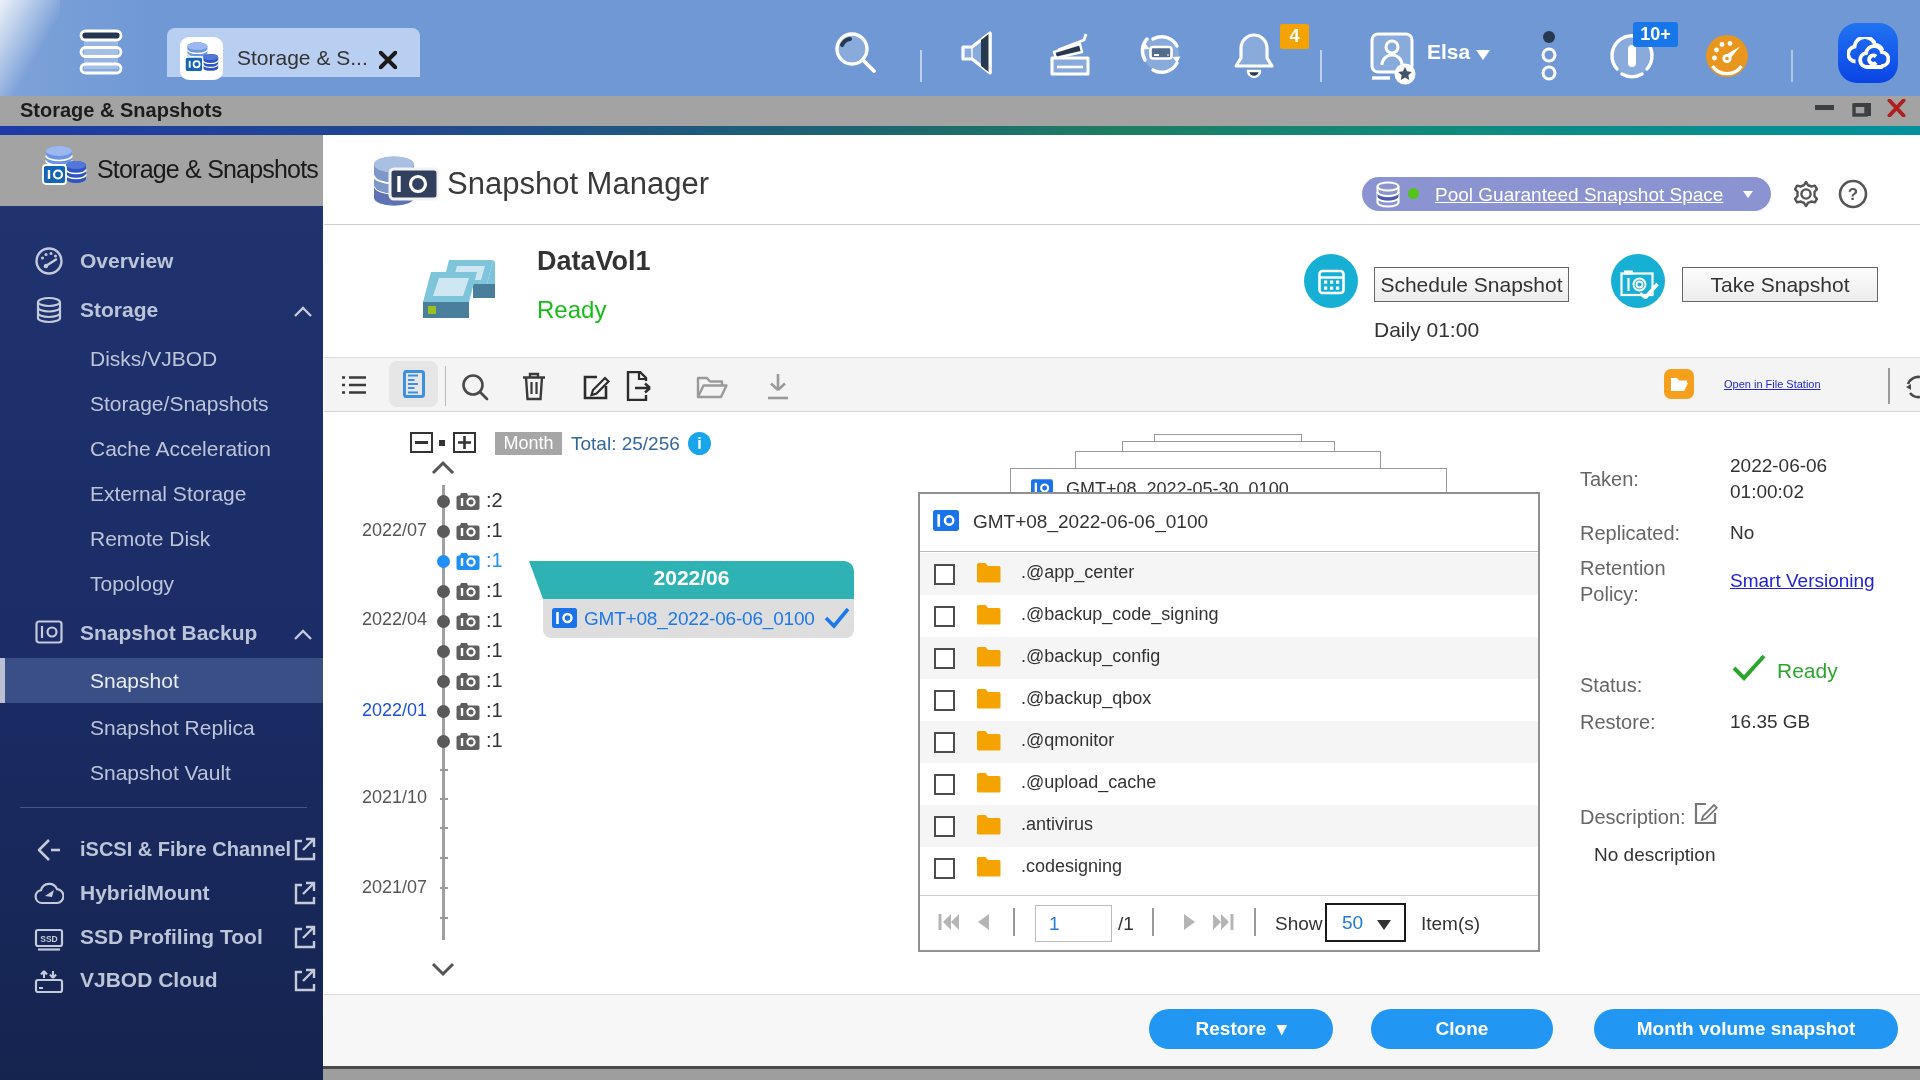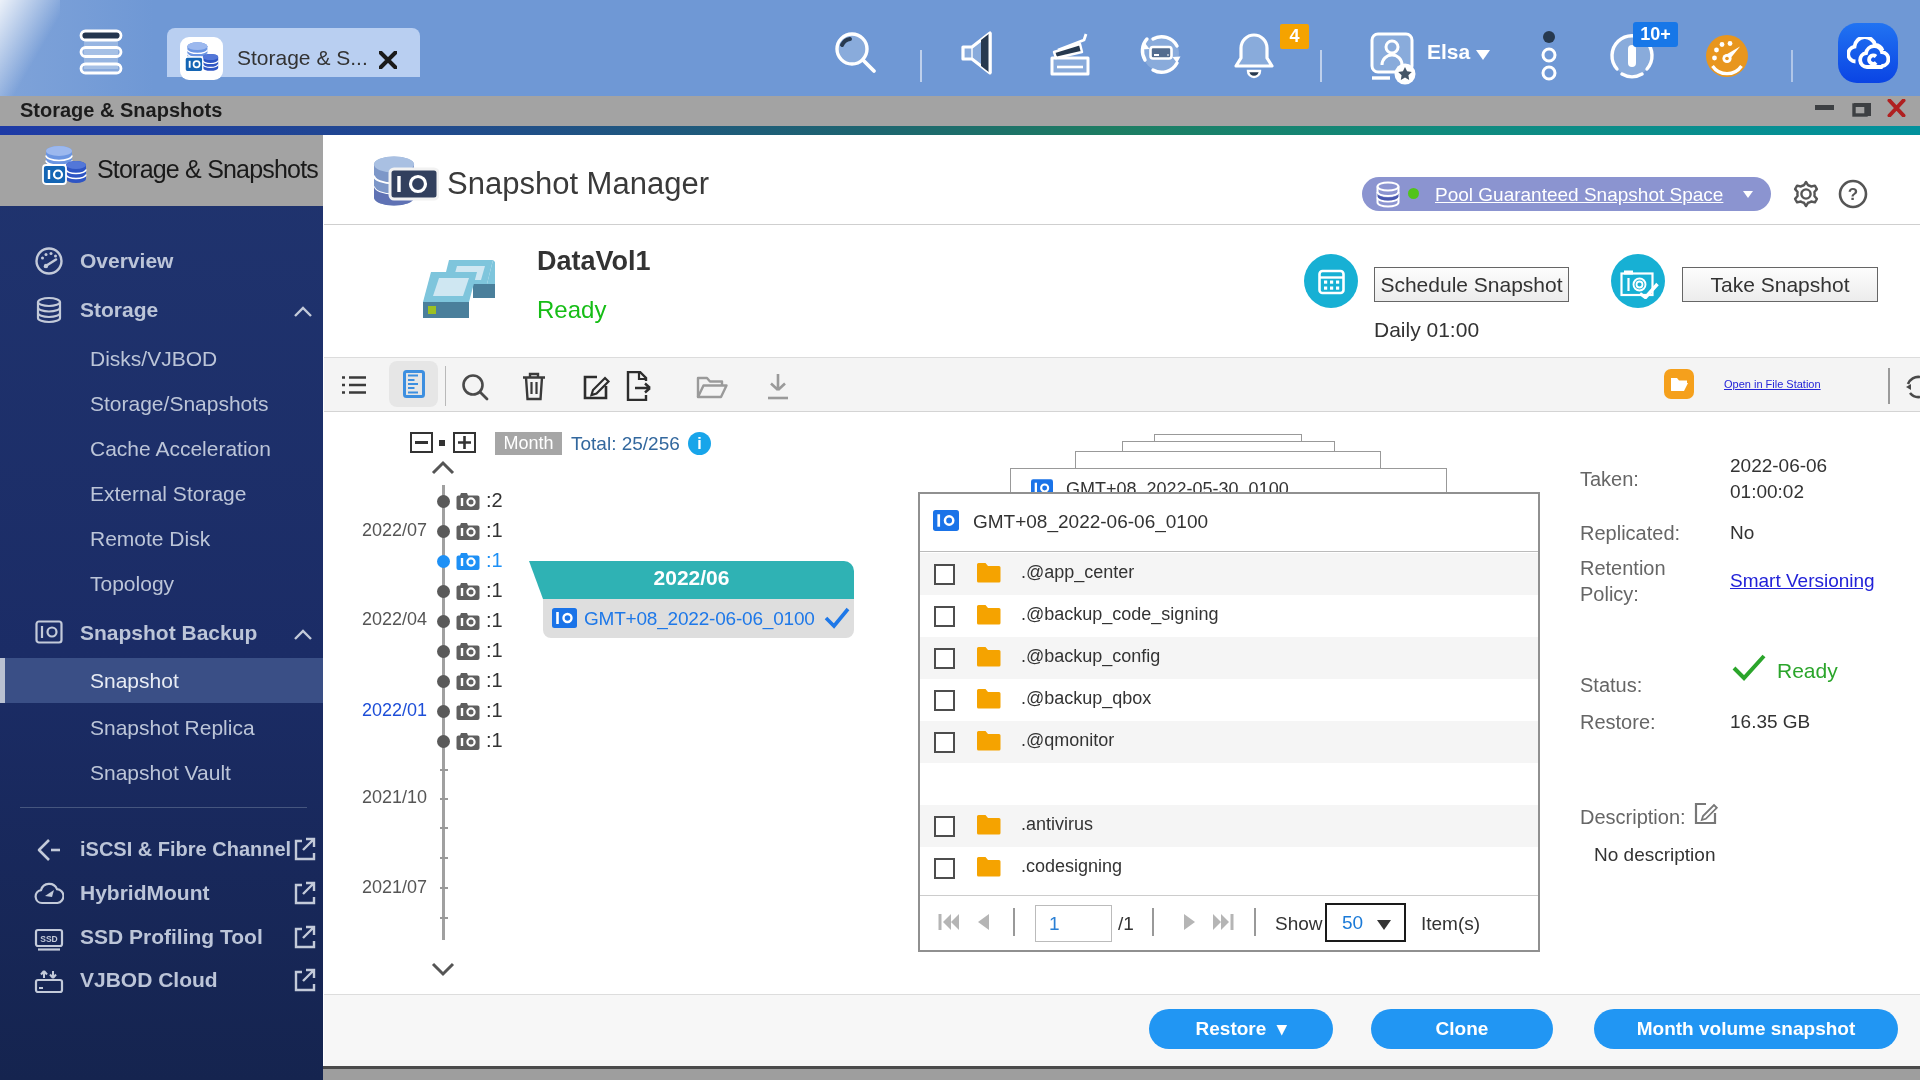--- a/index.html
+++ b/index.html
@@ -587,20 +587,27 @@
     </svg>
     <div class="rtxt">.@backup_qbox</div>
   </div>
   <div class="row rowg" style="top:721px;">
     <div class="cb"></div>
     <svg class="abs" style="left:56px;top:9px" width="25" height="21" viewBox="0 0 25 21">
       <path d="M1 19 V2.5 a1.5 1.5 0 0 1 1.5 -1.5 h7 l2.5 3 h11 a1.5 1.5 0 0 1 1.5 1.5 V19 a1.5 1.5 0 0 1 -1.5 1.5 h-20.5 a1.5 1.5 0 0 1 -1.5 -1.5 z" fill="#f5a300"></path>
     </svg>
     <div class="rtxt">.@qmonitor</div>
   </div>
+  <div class="row" style="top:763px;">
+    <div class="cb"></div>
+    <svg class="abs" style="left:56px;top:9px" width="25" height="21" viewBox="0 0 25 21">
+      <path d="M1 19 V2.5 a1.5 1.5 0 0 1 1.5 -1.5 h7 l2.5 3 h11 a1.5 1.5 0 0 1 1.5 1.5 V19 a1.5 1.5 0 0 1 -1.5 1.5 h-20.5 a1.5 1.5 0 0 1 -1.5 -1.5 z" fill="#f5a300"></path>
+    </svg>
+    <div class="rtxt">.@upload_cache</div>
+  </div>
   <div class="row rowg" style="top:805px;">
     <div class="cb"></div>
     <svg class="abs" style="left:56px;top:9px" width="25" height="21" viewBox="0 0 25 21">
       <path d="M1 19 V2.5 a1.5 1.5 0 0 1 1.5 -1.5 h7 l2.5 3 h11 a1.5 1.5 0 0 1 1.5 1.5 V19 a1.5 1.5 0 0 1 -1.5 1.5 h-20.5 a1.5 1.5 0 0 1 -1.5 -1.5 z" fill="#f5a300"></path>
     </svg>
     <div class="rtxt">.antivirus</div>
   </div>
   <div class="row" style="top:847px;">
     <div class="cb"></div>
     <svg class="abs" style="left:56px;top:9px" width="25" height="21" viewBox="0 0 25 21">

